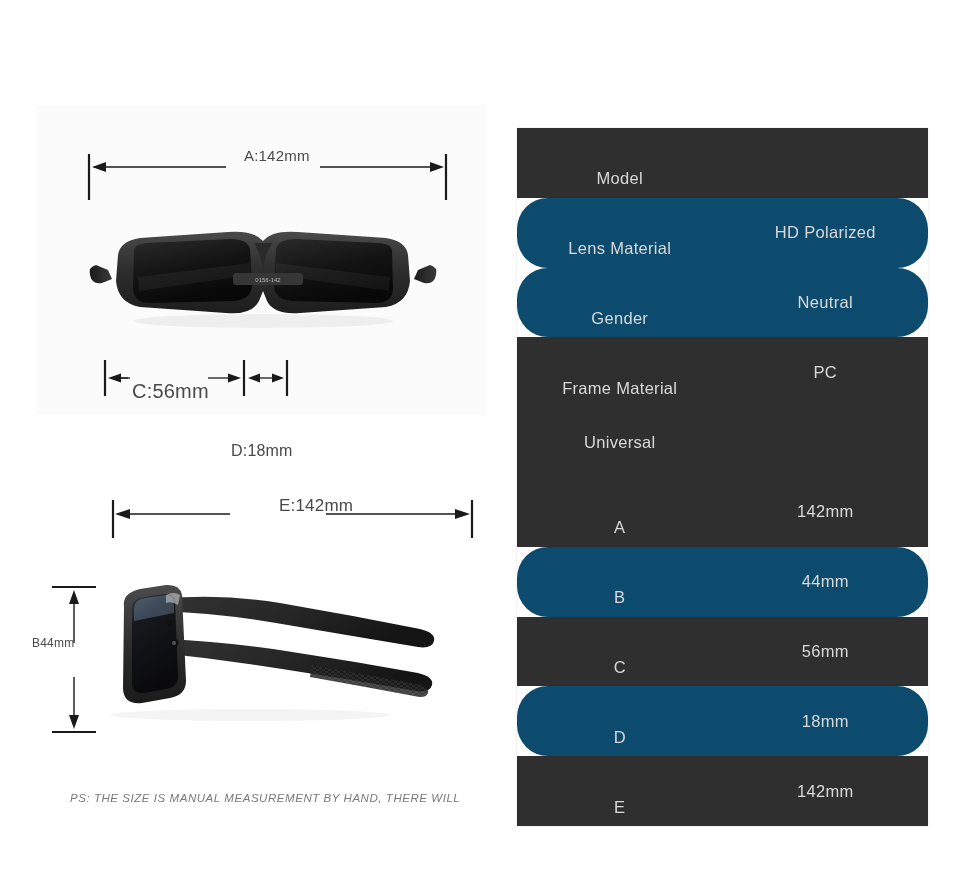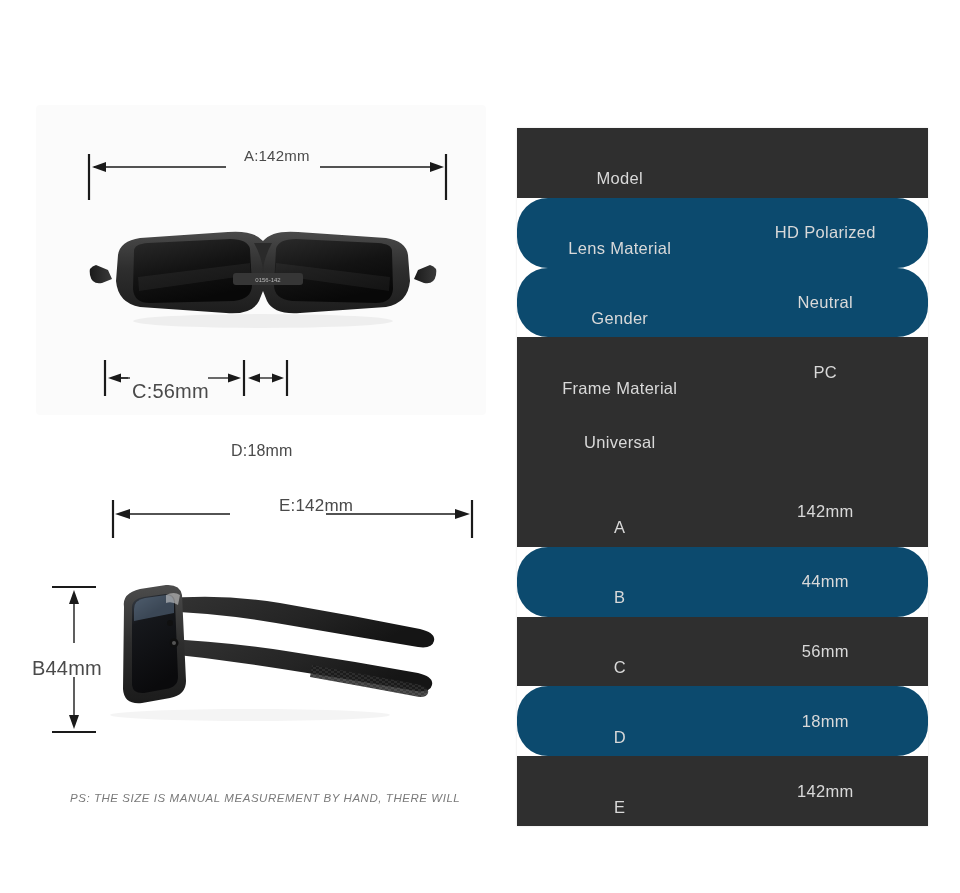--- a/index.html
+++ b/index.html
@@ -36,21 +36,21 @@
 
   
   .front-view{ position:absolute; left:78px; top:215px; width:370px; height:120px; }
 
   
   #dim-e-wrap{ position:absolute; left:112px; top:500px; width:362px; height:45px; }
   #dim-e-label{ left:120px; top:-4px; font-size:17px;margin-left:47px; }
 
   
   #dim-b-wrap{ position:absolute; left:50px; top:585px; width:70px; height:150px; }
-  #dim-b-label{ left:-18px; top:72px; font-size:20px; }
+  #dim-b-label{ left:-18px; top:51px; font-size:12px; }
 
   
   .side-view{ position:absolute; left:100px; top:565px; width:380px; height:165px; }
 
   
   .disclaimer{
     position:absolute; left:70px; top:786px; width:420px;
     font-size:11.5px; color:#7a7a7a; letter-spacing:.55px;
     line-height:24px;
   }

